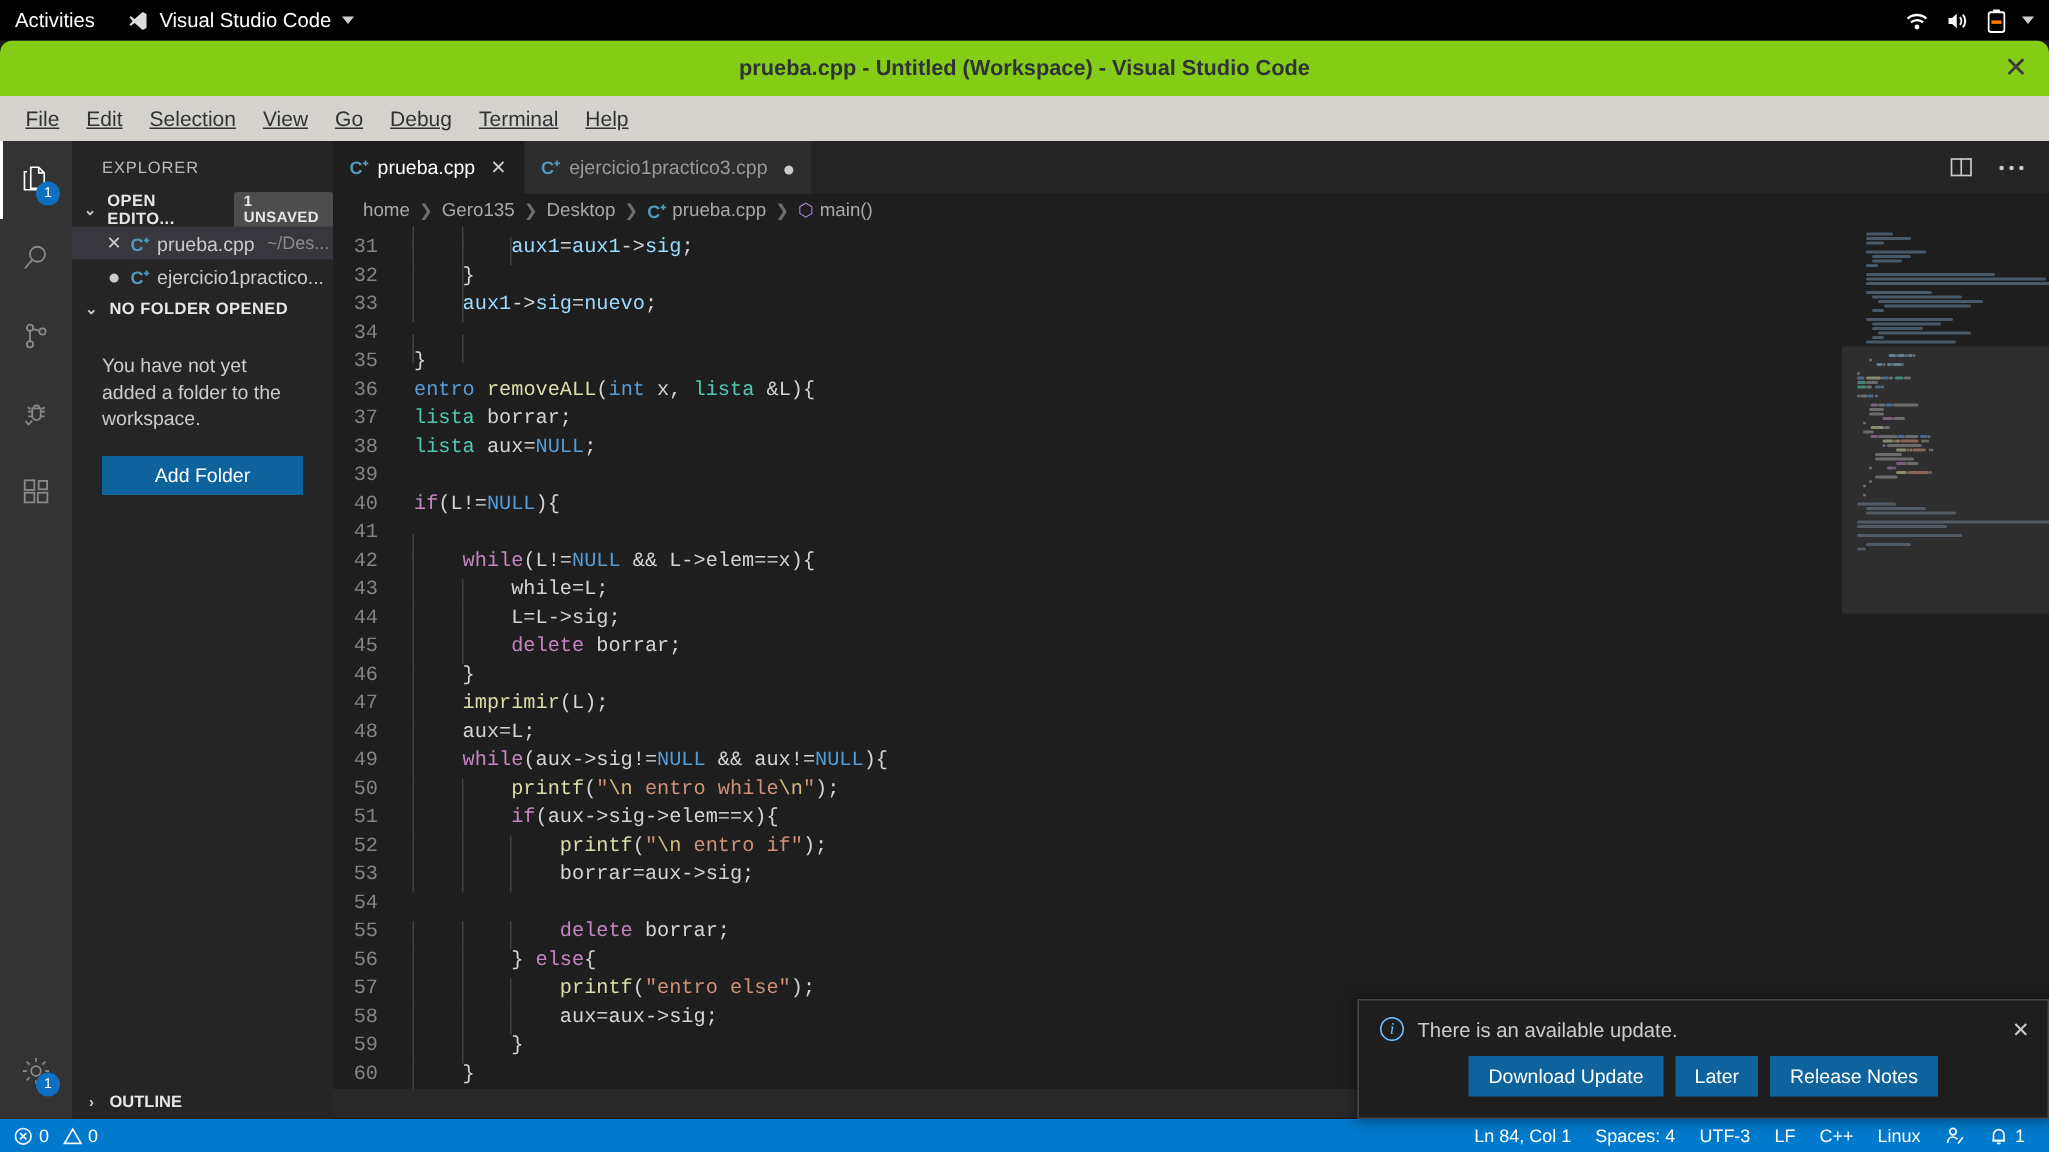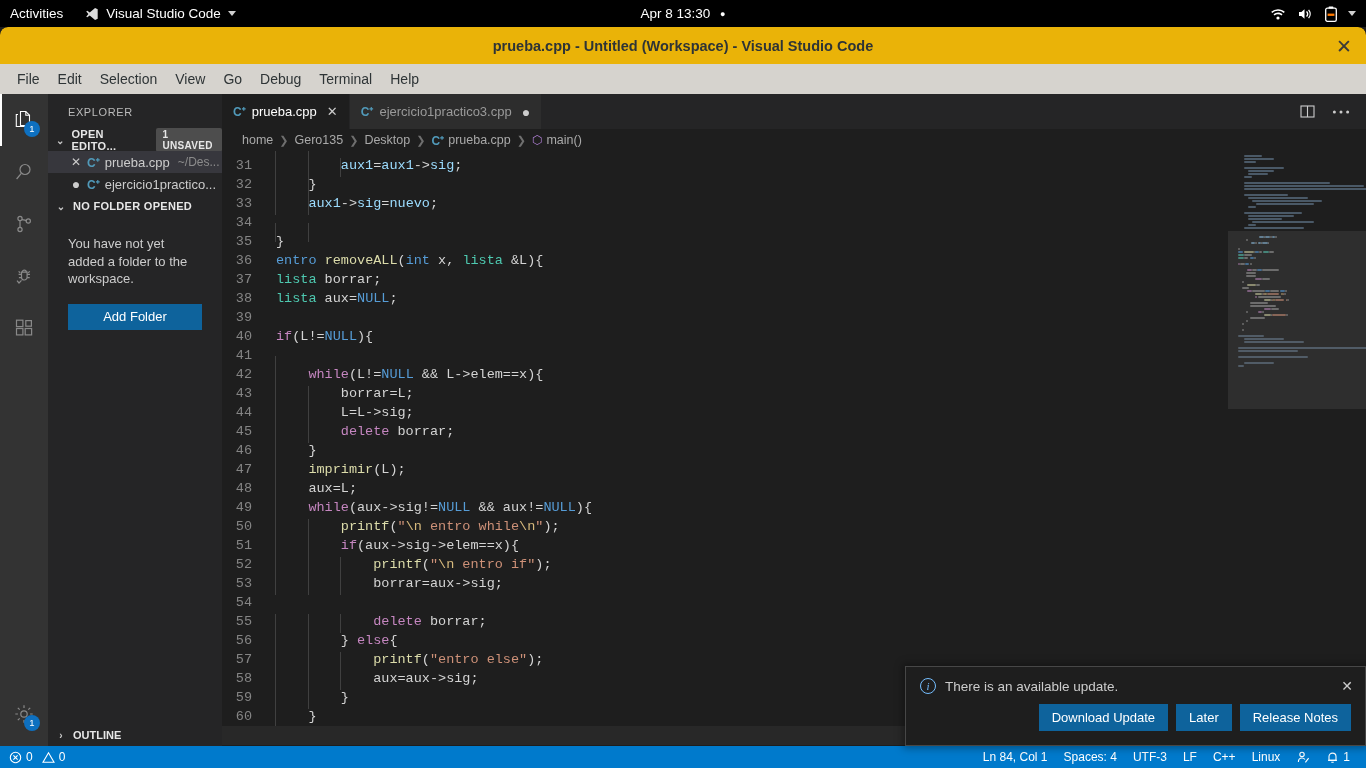--- a/index.html
+++ b/index.html
@@ -43,37 +43,37 @@
   .vscode-window {
     position: absolute; top: 27px; left: 0;
     width: 1366px; height: 741px;
     background: #1e1e1e;
     border-radius: 8px 8px 0 0;
     overflow: hidden;
   }
 
   
   .titlebar {
-    height: 37px; background: #eab308;
+    height: 37px; background: #84cc16;
     display: flex; align-items: center; justify-content: center;
     position: relative; border-radius: 8px 8px 0 0;
   }
   .titlebar-text { font-size: 14.5px; font-weight: bold; color: #2e3436; }
   .titlebar-close {
     position: absolute; right: 14px; top: 50%; transform: translateY(-50%);
     font-size: 19px; color: #3a3a38; line-height: 1; cursor: pointer;
   }
 
   
   .menubar {
     height: 30px; background: #d6d3ce;
     display: flex; align-items: center; padding-left: 8px;
     font-size: 14px; color: #2e3436;
   }
-  .menu-item { padding: 3px 9px; cursor: default; }
+  .menu-item { padding: 3px 9px; cursor: default; text-decoration: underline; }
 
   
   .vs-body {
     position: absolute; top: 67px; left: 0;
     width: 1366px; height: 652px;
     display: flex;
   }
 
   
   .activitybar {
@@ -226,21 +226,21 @@
     padding: 11px 12px 6px 14px; font-size: 13.5px; color: #cccccc;
   }
   .toast-info {
     width: 16px; height: 16px; border-radius: 50%;
     border: 1px solid #75beff; color: #75beff;
     font-size: 11px; line-height: 14px; text-align: center;
     font-family: "Liberation Serif", serif; font-style: italic;
   }
   .toast-close { margin-left: auto; font-size: 14px; color: #cccccc; cursor: pointer; }
   .toast-row2 {
-    display: flex; justify-content: flex-end; gap: 8px;
+    display: flex; justify-content: center; gap: 8px;
     padding: 4px 14px 14px 14px;
   }
   .toast-btn {
     background: #0e639c; color: #ffffff; border: none;
     height: 27px; padding: 0 13px; font-size: 13px; cursor: pointer;
     font-family: "Liberation Sans", sans-serif;
   }
 
   
   .statusbar {
@@ -261,24 +261,20 @@
 <div class="gnome-bar">
   <div class="gnome-activities">Activities</div>
   <div class="gnome-app">
     <span class="vsc-mini-icon">
       <svg width="14" height="14" viewBox="0 0 16 16">
         <path d="M11.5 1.2 L14.5 2.6 L14.5 13.4 L11.5 14.8 L5.4 9.6 L2.6 11.7 L1.4 11 L3.9 8 L1.4 5 L2.6 4.3 L5.4 6.4 Z" fill="#dddddd"></path>
       </svg>
     </span>
     <span class="gnome-app-name">Visual Studio Code</span>
     <span class="caret-down"></span>
-  </div>
-  <div class="gnome-clock">
-    <span>Apr 8  13:30</span>
-    <span class="dot">●</span>
   </div>
   <div class="gnome-tray">
     <span>
       <svg width="16" height="14" viewBox="0 0 16 14">
         <path d="M8 2.2c2.6 0 5 1 6.8 2.6l-1 1.2A8.6 8.6 0 0 0 8 3.8a8.6 8.6 0 0 0-5.8 2.2l-1-1.2A10.2 10.2 0 0 1 8 2.2z" fill="#ffffff"></path>
         <path d="M8 5.6c1.7 0 3.3.6 4.5 1.7l-1 1.2A5.3 5.3 0 0 0 8 7.2c-1.3 0-2.6.5-3.5 1.3l-1-1.2A7 7 0 0 1 8 5.6z" fill="#ffffff"></path>
         <circle cx="8" cy="11" r="1.6" fill="#ffffff"></circle>
       </svg>
     </span>
     <span>
@@ -472,21 +468,21 @@
             <div class="code-line"><span class="lnum">33</span><span class="ltext"><span class="guide" style="left: 0px;"></span><span class="guide" style="left: 32.52px;"></span><span class="pln">    </span><span class="var">aux1</span><span class="pln">-&gt;</span><span class="var">sig</span><span class="pln">=</span><span class="var">nuevo</span><span class="pln">;</span></span></div>
             <div class="code-line"><span class="lnum">34</span><span class="ltext"><span class="guide" style="left: 0px;"></span><span class="guide" style="left: 32.52px;"></span></span></div>
             <div class="code-line"><span class="lnum">35</span><span class="ltext"><span class="pln">}</span></span></div>
             <div class="code-line"><span class="lnum">36</span><span class="ltext"><span class="kw">entro</span><span class="pln"> </span><span class="fn">removeALL</span><span class="pln">(</span><span class="kw">int</span><span class="pln"> x, </span><span class="typ">lista</span><span class="pln"> &amp;L){</span></span></div>
             <div class="code-line"><span class="lnum">37</span><span class="ltext"><span class="typ">lista</span><span class="pln"> borrar;</span></span></div>
             <div class="code-line"><span class="lnum">38</span><span class="ltext"><span class="typ">lista</span><span class="pln"> aux=</span><span class="cnst">NULL</span><span class="pln">;</span></span></div>
             <div class="code-line"><span class="lnum">39</span><span class="ltext"></span></div>
             <div class="code-line"><span class="lnum">40</span><span class="ltext"><span class="ctl">if</span><span class="pln">(L!=</span><span class="cnst">NULL</span><span class="pln">){</span></span></div>
             <div class="code-line"><span class="lnum">41</span><span class="ltext"><span class="guide" style="left: 0px;"></span></span></div>
             <div class="code-line"><span class="lnum">42</span><span class="ltext"><span class="guide" style="left: 0px;"></span><span class="pln">    </span><span class="ctl">while</span><span class="pln">(L!=</span><span class="cnst">NULL</span><span class="pln"> &amp;&amp; L-&gt;elem==x){</span></span></div>
-            <div class="code-line"><span class="lnum">43</span><span class="ltext"><span class="guide" style="left: 0px;"></span><span class="guide" style="left: 32.52px;"></span><span class="pln">        borrar=L;</span></span></div>
+            <div class="code-line"><span class="lnum">43</span><span class="ltext"><span class="guide" style="left: 0px;"></span><span class="guide" style="left: 32.52px;"></span><span class="pln">        while=L;</span></span></div>
             <div class="code-line"><span class="lnum">44</span><span class="ltext"><span class="guide" style="left: 0px;"></span><span class="guide" style="left: 32.52px;"></span><span class="pln">        L=L-&gt;sig;</span></span></div>
             <div class="code-line"><span class="lnum">45</span><span class="ltext"><span class="guide" style="left: 0px;"></span><span class="guide" style="left: 32.52px;"></span><span class="pln">        </span><span class="ctl">delete</span><span class="pln"> borrar;</span></span></div>
             <div class="code-line"><span class="lnum">46</span><span class="ltext"><span class="guide" style="left: 0px;"></span><span class="pln">    }</span></span></div>
             <div class="code-line"><span class="lnum">47</span><span class="ltext"><span class="guide" style="left: 0px;"></span><span class="pln">    </span><span class="fn">imprimir</span><span class="pln">(L);</span></span></div>
             <div class="code-line"><span class="lnum">48</span><span class="ltext"><span class="guide" style="left: 0px;"></span><span class="pln">    aux=L;</span></span></div>
             <div class="code-line"><span class="lnum">49</span><span class="ltext"><span class="guide" style="left: 0px;"></span><span class="pln">    </span><span class="ctl">while</span><span class="pln">(aux-&gt;sig!=</span><span class="cnst">NULL</span><span class="pln"> &amp;&amp; aux!=</span><span class="cnst">NULL</span><span class="pln">){</span></span></div>
             <div class="code-line"><span class="lnum">50</span><span class="ltext"><span class="guide" style="left: 0px;"></span><span class="guide" style="left: 32.52px;"></span><span class="pln">        </span><span class="fn">printf</span><span class="pln">(</span><span class="str">"</span><span class="esc">\n</span><span class="str"> entro while</span><span class="esc">\n</span><span class="str">"</span><span class="pln">);</span></span></div>
             <div class="code-line"><span class="lnum">51</span><span class="ltext"><span class="guide" style="left: 0px;"></span><span class="guide" style="left: 32.52px;"></span><span class="pln">        </span><span class="ctl">if</span><span class="pln">(aux-&gt;sig-&gt;elem==x){</span></span></div>
             <div class="code-line"><span class="lnum">52</span><span class="ltext"><span class="guide" style="left: 0px;"></span><span class="guide" style="left: 32.52px;"></span><span class="guide" style="left: 65.04px;"></span><span class="pln">            </span><span class="fn">printf</span><span class="pln">(</span><span class="str">"</span><span class="esc">\n</span><span class="str"> entro if</span><span class="str">"</span><span class="pln">);</span></span></div>
             <div class="code-line"><span class="lnum">53</span><span class="ltext"><span class="guide" style="left: 0px;"></span><span class="guide" style="left: 32.52px;"></span><span class="guide" style="left: 65.04px;"></span><span class="pln">            borrar=aux-&gt;sig;</span></span></div>

